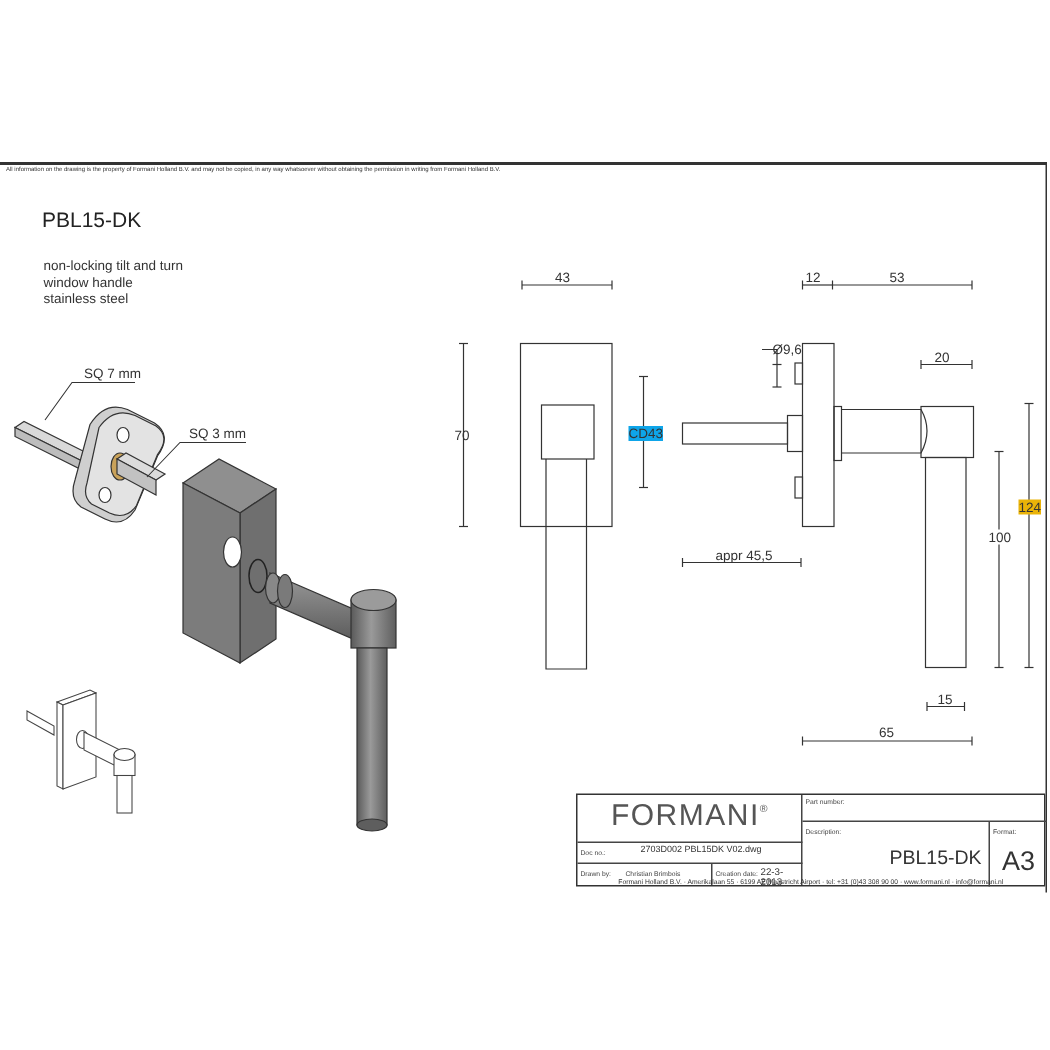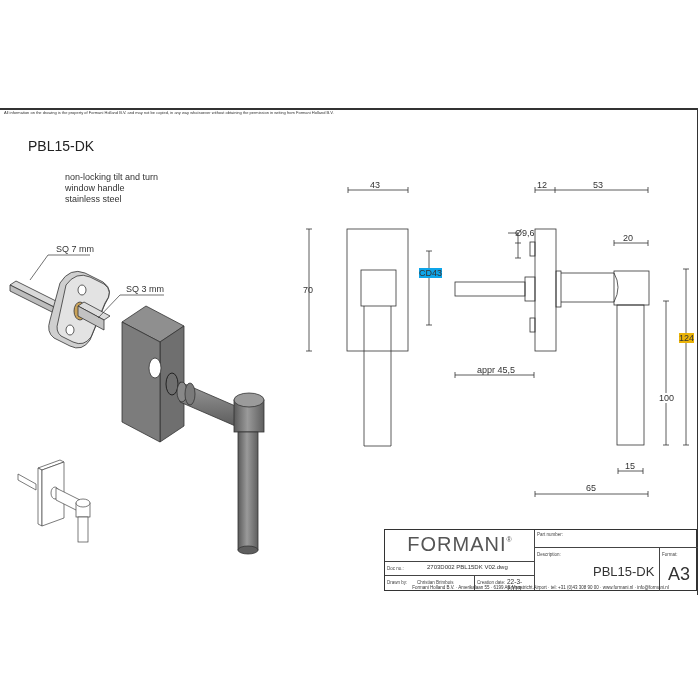--- a/index.html
+++ b/index.html
@@ -1,20 +1,20 @@
 <!DOCTYPE html>
 <html><head>
 <meta charset="utf-8">
 <style>
   html,body{margin:0;padding:0;background:#ffffff;}
   body{width:700px;height:700px;position:relative;overflow:hidden;font-family:"Liberation Sans",sans-serif;color:#222;}
   .sheet{position:absolute;left:0;top:108px;width:697px;height:485px;border-top:2px solid #333;border-right:1px solid #333;}
   .notice{position:absolute;left:4px;top:110px;font-size:4px;color:#333;white-space:nowrap;}
   .title{position:absolute;left:28px;top:138px;font-size:14px;color:#222;}
-  .desc{position:absolute;left:29px;top:172px;font-size:9px;line-height:11px;color:#333;margin-left:36px;}
+  .desc{position:absolute;left:29px;top:172px;font-size:9px;line-height:11px;color:#333;}
   .dim{position:absolute;font-size:9px;color:#333;white-space:nowrap;}
   svg.draw{position:absolute;left:0;top:0;}
   .tb{position:absolute;left:384px;top:529px;width:313px;height:62px;border:1px solid #333;box-sizing:border-box;background:#fff;}
   .tb .cell{position:absolute;box-sizing:border-box;border:1px solid #444;}
   .tb .lbl{position:absolute;font-size:4.5px;color:#444;}
   .tb .val{position:absolute;color:#333;}
   .logo{position:absolute;left:0;top:0;width:150px;height:28px;font-size:20px;letter-spacing:1px;color:#555;text-align:center;line-height:28px;font-weight:300;}
   .logo sup{font-size:7px;vertical-align:top;position:relative;top:-4px;}
   .footer{position:absolute;left:384px;top:585px;width:313px;font-size:4.5px;color:#333;text-align:center;}
 </style>
@@ -168,27 +168,27 @@
     <line x1="535" y1="491" x2="535" y2="497"></line>
       <line x1="648" y1="491" x2="648" y2="497"></line>
   </g>
 </svg>
 
 <div class="dim" style="left:56px;top:244px;text-align:center;">SQ 7 mm</div>
 <div class="dim" style="left:126px;top:284px;">SQ 3 mm</div>
 
 <div class="dim" style="left:370px;top:180px;">43</div>
 <div class="dim" style="left:303px;top:285px;">70</div>
-<div class="dim" style="left:419px;top:268px;background:#0ea5e9;">CD43</div>
+<div class="dim" style="left:419px;top:284px;background:#0ea5e9;">CD43</div>
 <div class="dim" style="left:537px;top:180px;">12</div>
 <div class="dim" style="left:593px;top:180px;">53</div>
 <div class="dim" style="left:487px;top:228px;padding-left:28px;">Ø9,6</div>
 <div class="dim" style="left:623px;top:233px;">20</div>
 <div class="dim" style="left:477px;top:365px;">appr 45,5</div>
-<div class="dim" style="left:659px;top:353px;background:#fff;margin-top:40px;">100</div>
+<div class="dim" style="left:659px;top:353px;background:#fff;">100</div>
 <div class="dim" style="left:679px;top:333px;background:#eab308;">124</div>
 <div class="dim" style="left:625px;top:461px;">15</div>
 <div class="dim" style="left:586px;top:483px;">65</div>
 
 <div class="tb">
   <div class="cell" style="left:0;top:0;width:150px;height:32px;border:none;border-right:1px solid #444;border-bottom:1px solid #444;">
     <div class="logo"><span>FORMANI</span><sup>®</sup></div>
   </div>
   <div class="cell" style="left:150px;top:0;width:163px;height:18px;border:none;border-bottom:1px solid #444;">
     <span class="lbl" style="left:2px;top:2px;">Part number:</span>

